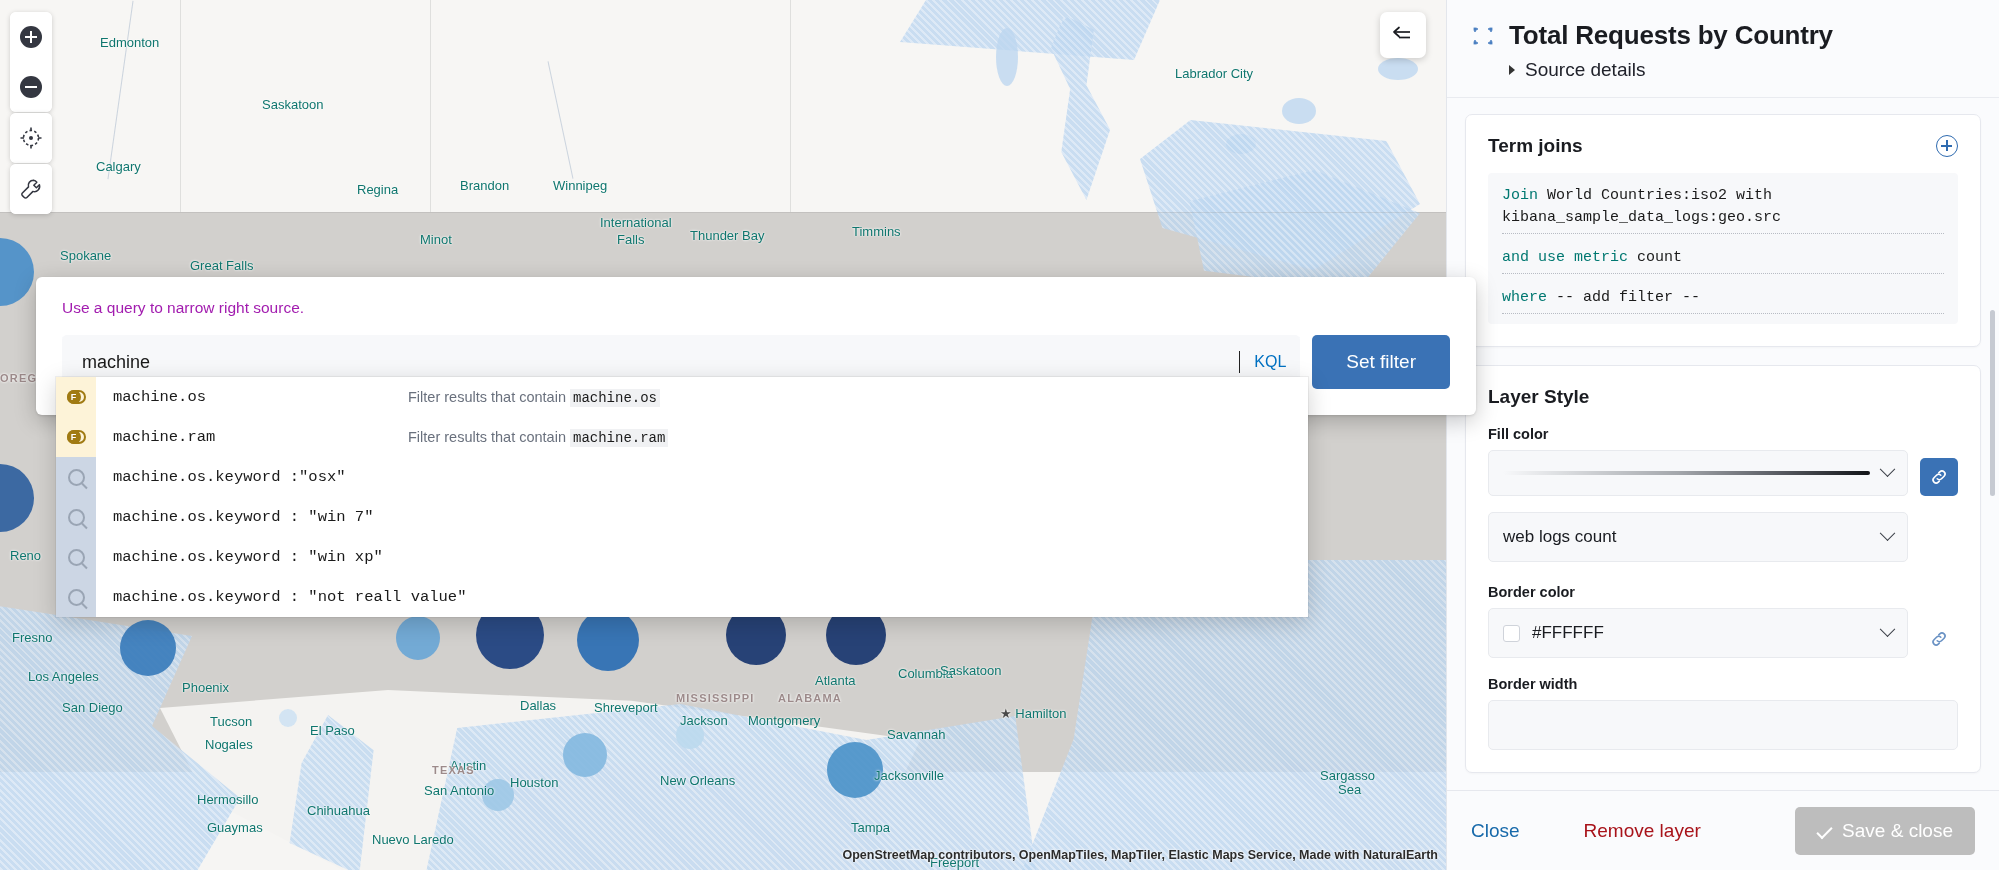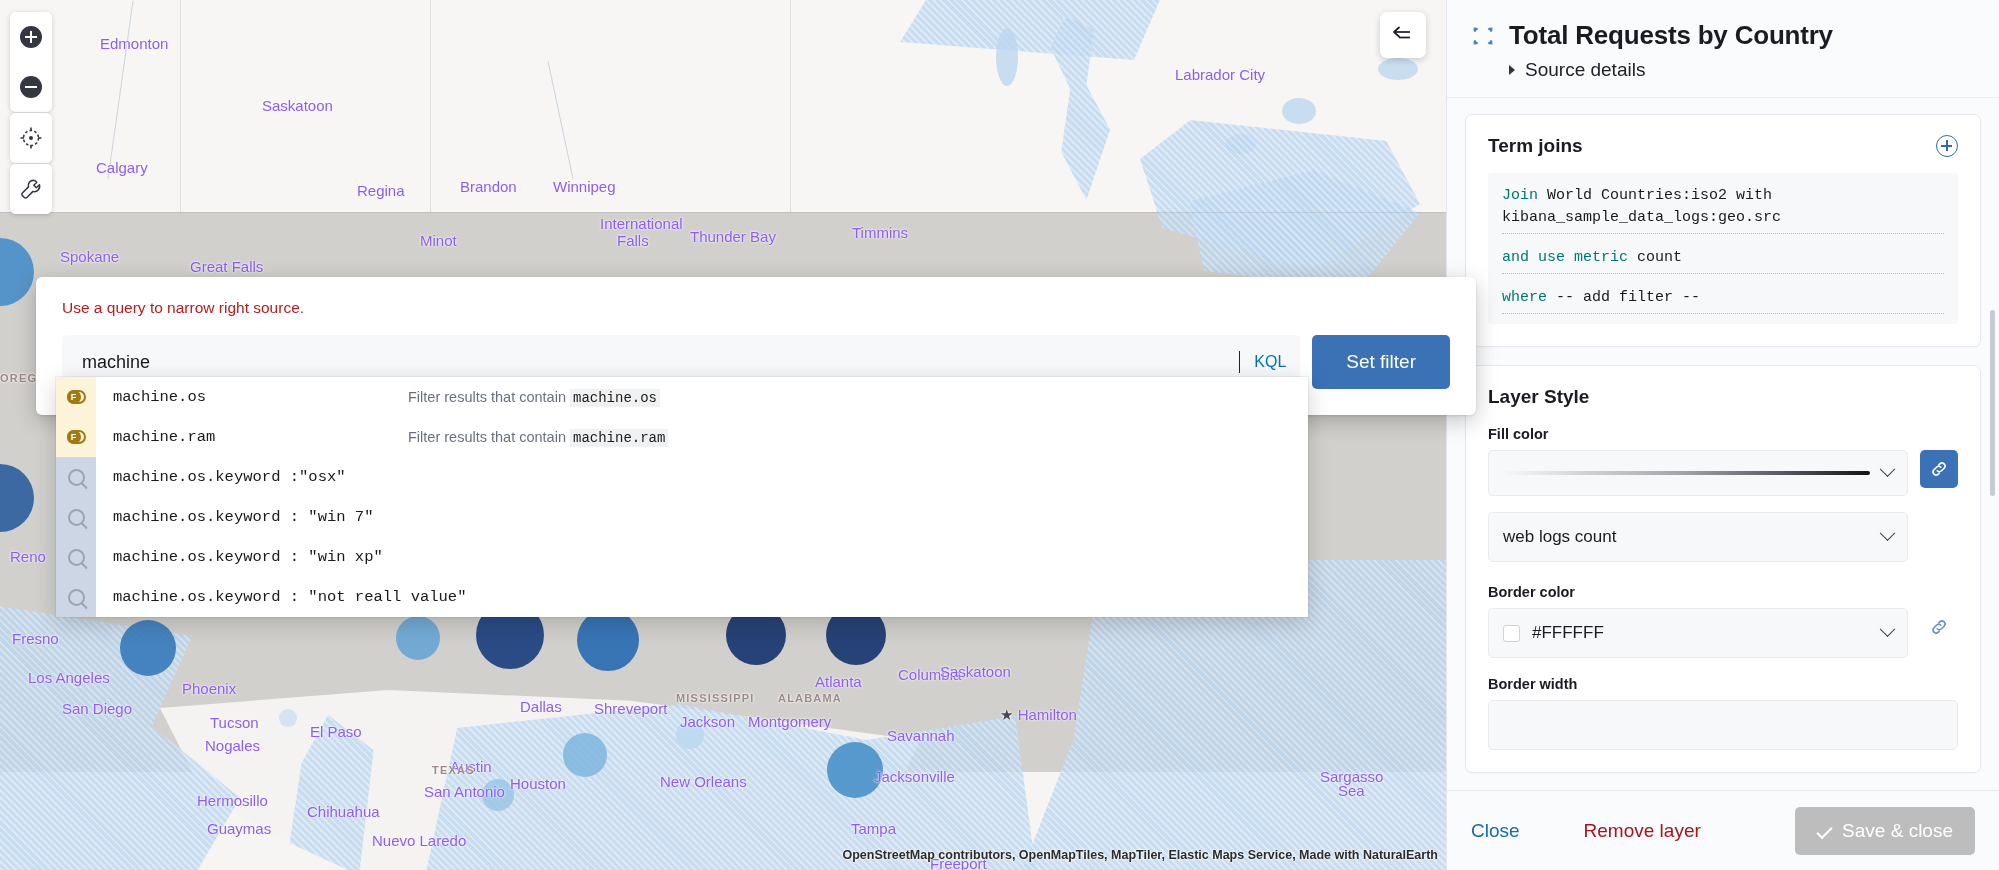--- a/index.html
+++ b/index.html
@@ -91,23 +91,23 @@
     position: absolute; background: transparent;
     border-top: 1px solid rgba(140,140,140,.22);
   }
   .map-river {
     position: absolute;
     border-left: 1px solid rgba(150,170,195,.45);
   }
 
   .map-label {
     position: absolute;
-    color: #8b5cf6;
+    color: #0f766e;
     font-family: "Liberation Sans", sans-serif;
-    font-size: 15px;
+    font-size: 13px;
     white-space: nowrap;
     text-shadow: 0 0 3px rgba(255,255,255,.8), 0 0 2px rgba(255,255,255,.9);
     pointer-events: none;
   }
   .map-label.state {
     font-size: 11px; letter-spacing: 1.2px; font-weight: bold; color: #9c8a8a;
   }
   .map-label.capital::before {
     content: "★ "; color: #4a4a4a;
   }
@@ -171,21 +171,21 @@
     position: absolute;
     left: 36px; top: 277px;
     width: 1440px;
     background: #ffffff;
     border-radius: 6px;
     box-shadow: 0 6px 22px rgba(0,0,0,.22), 0 1px 3px rgba(0,0,0,.12);
     z-index: 40;
   }
   .qp-inner { padding: 22px 26px 26px 26px; }
   .qp-hint {
-    font-size: 15.5px; color: #b91c1c; margin-bottom: 18px;
+    font-size: 15.5px; color: #a21caf; margin-bottom: 18px;
   }
   .qp-row { display: flex; align-items: stretch; gap: 12px; }
   .qp-input-wrap {
     flex: 1;
     position: relative;
     background: #f7f8fa;
     border-radius: 5px;
     height: 54px;
     display: flex; align-items: center;
     padding: 0 14px 0 20px;
@@ -359,21 +359,21 @@
     margin-bottom: 13px;
     cursor: text;
   }
   .join-line:last-child { margin-bottom: 2px; }
   .kw { color: #007871; }
 
   .field-label {
     font-size: 14.5px; font-weight: bold; color: #1a1c21;
     margin-bottom: 8px;
   }
-  .field-row { display: flex; align-items: flex-start; gap: 12px; margin-bottom: 16px; }
+  .field-row { display: flex; align-items: flex-end; gap: 12px; margin-bottom: 16px; }
   .select-box {
     flex: 1;
     height: 46px;
     background: #f7f8fa;
     border: 1px solid #e8eaee;
     border-radius: 5px;
     display: flex; align-items: center;
     padding: 0 14px;
     cursor: pointer;
     position: relative;

